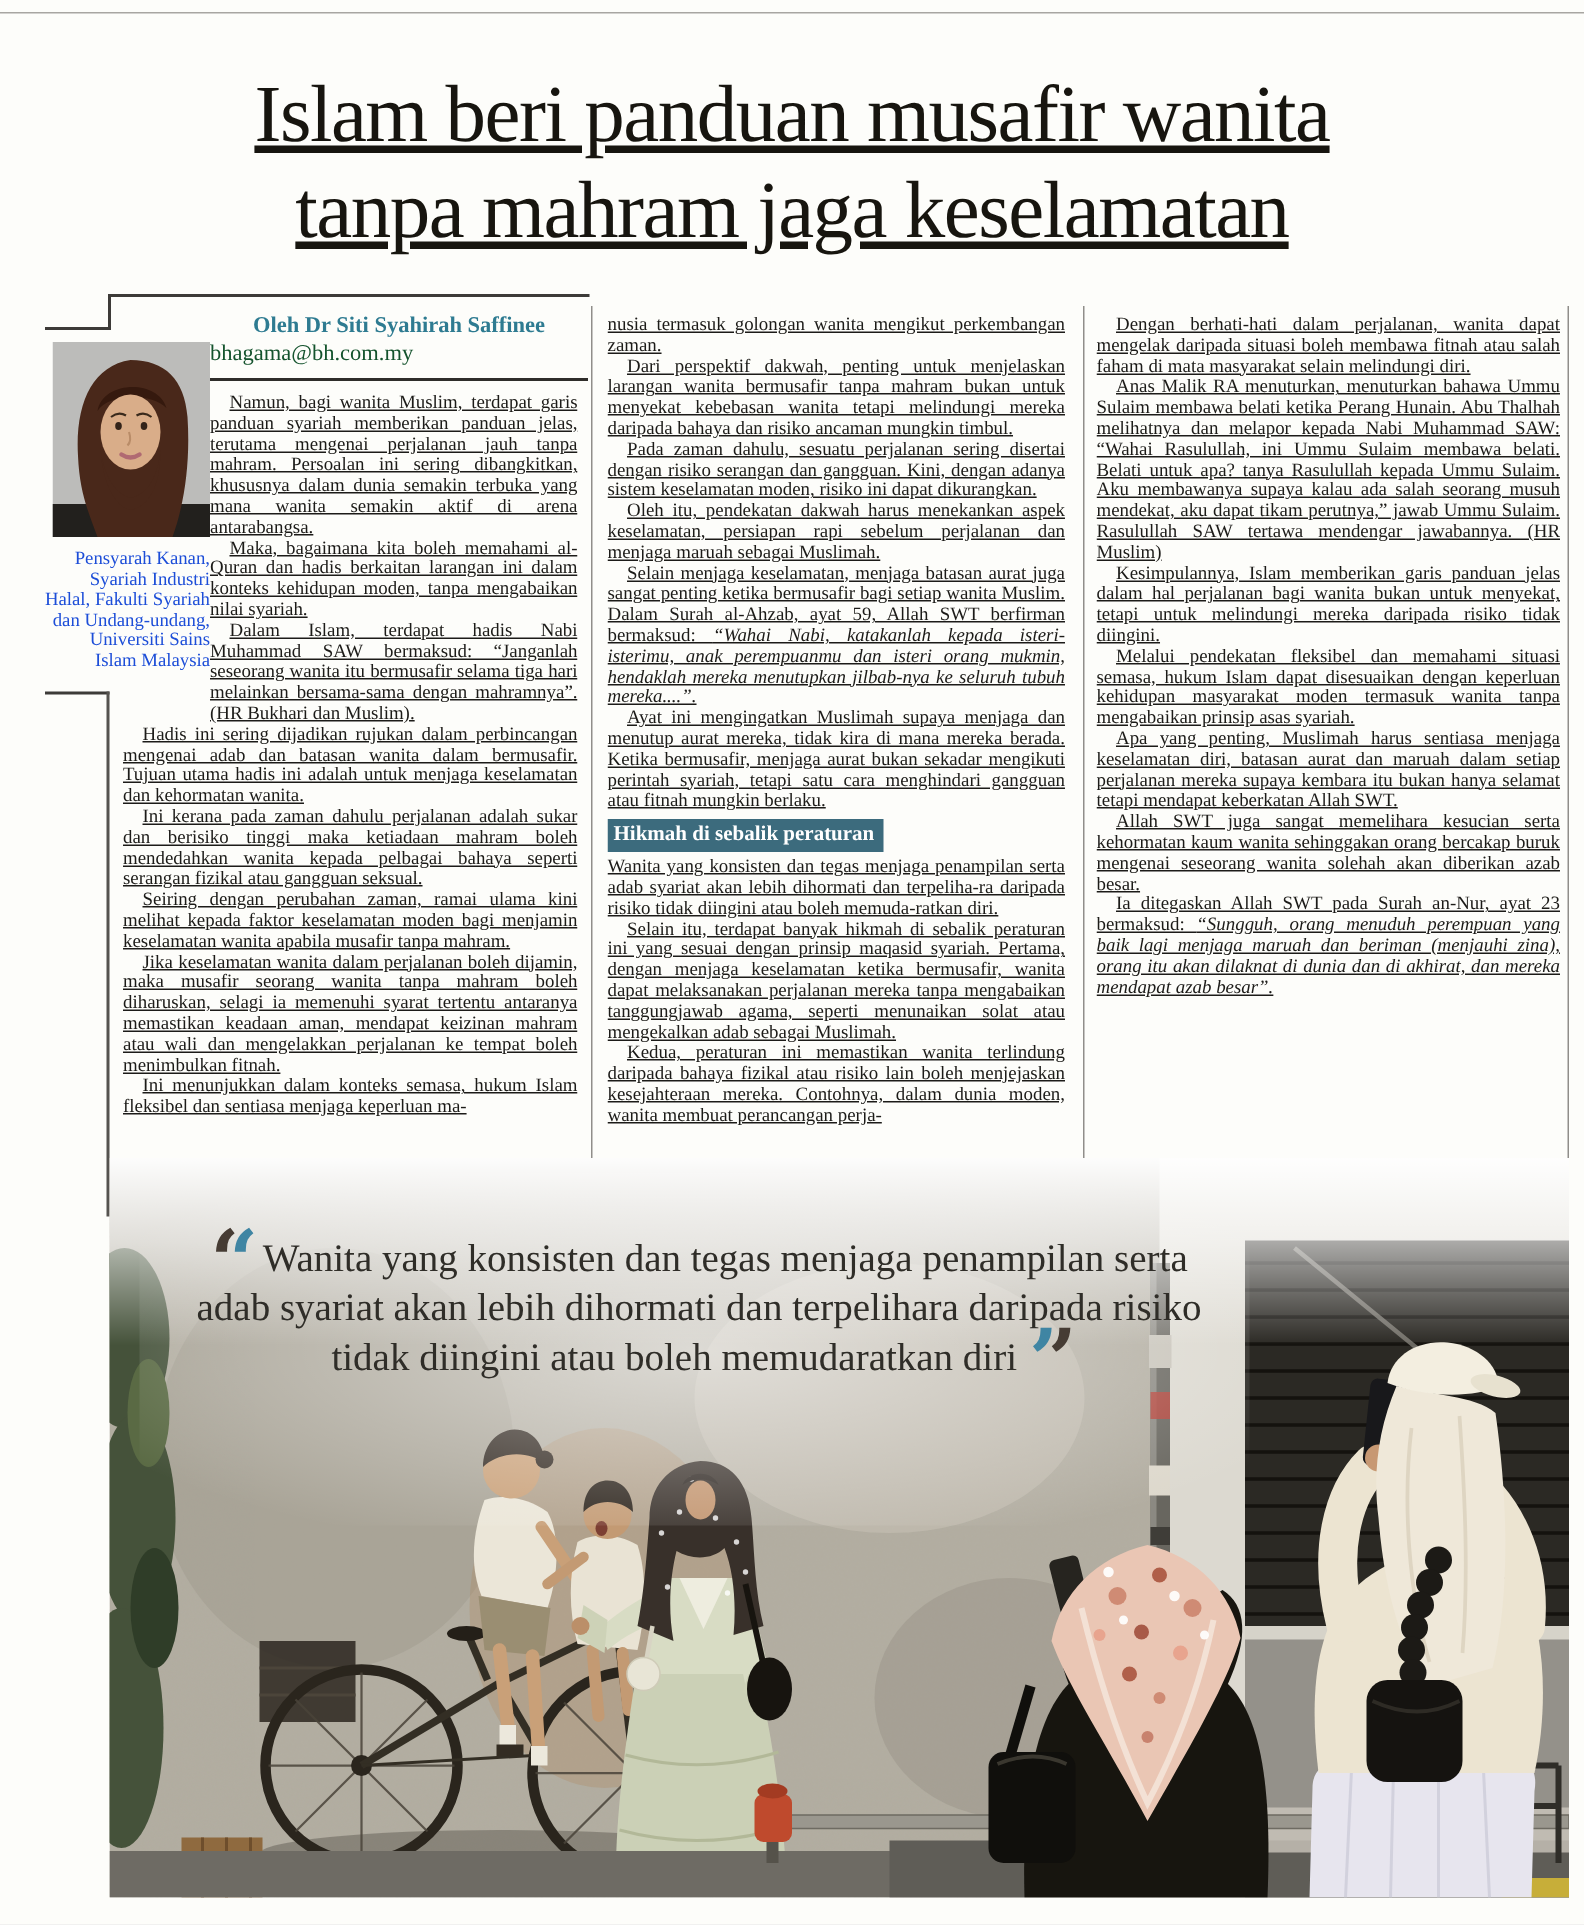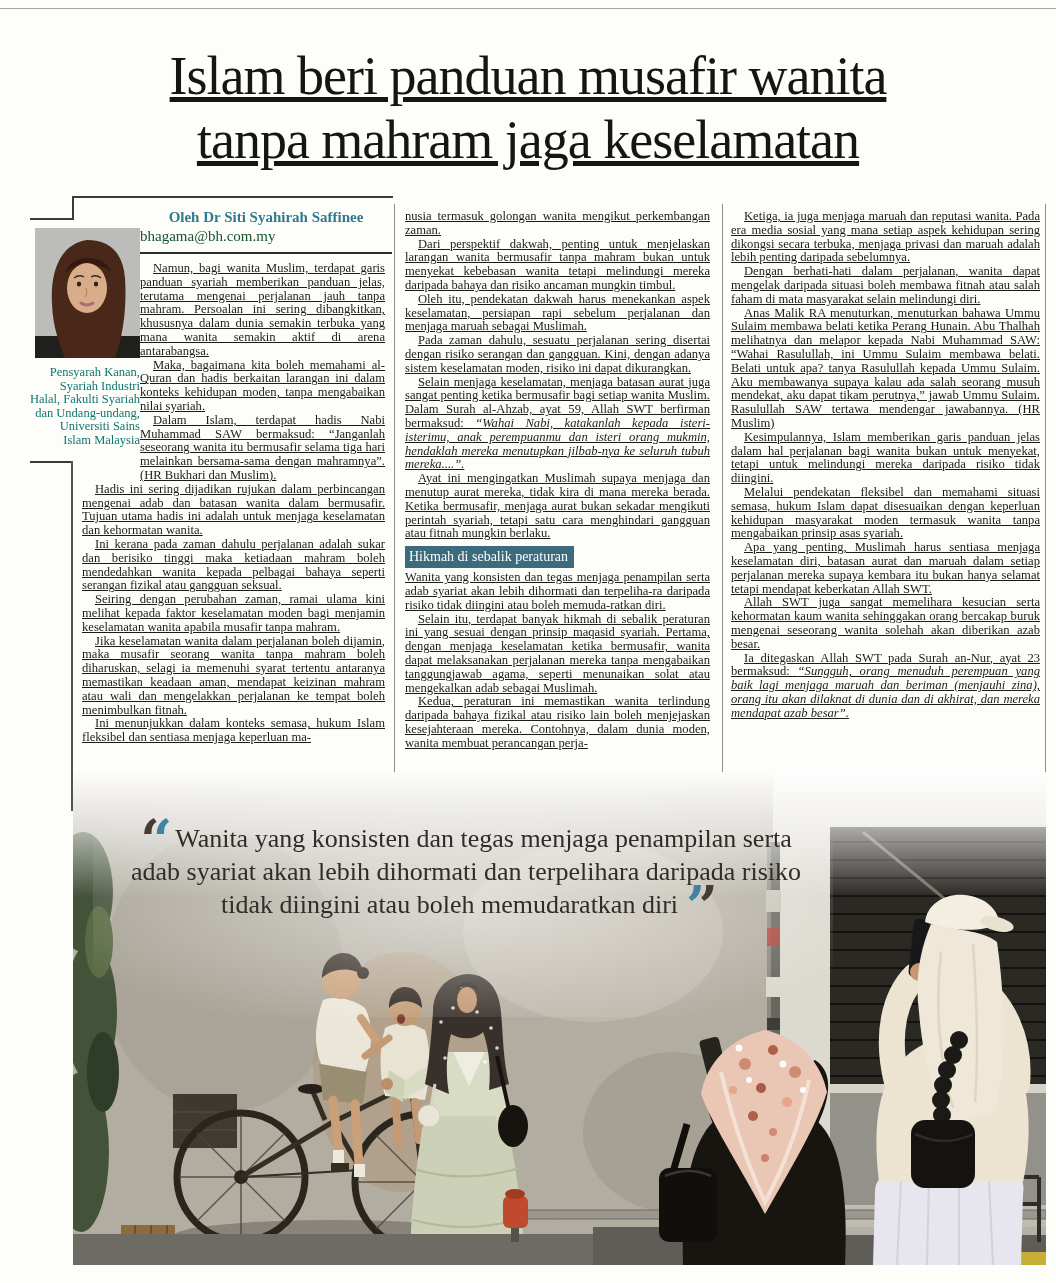--- a/index.html
+++ b/index.html
@@ -7,31 +7,31 @@
         font-family:"Liberation Serif",serif;color:#1c1b18;overflow:hidden;}
   .rule{position:absolute;background:#3d3b38;}
   .rule.thin{background:#a8a6a2;}
   .headline{position:absolute;left:20px;top:44px;width:1016px;text-align:center;
             font-size:54px;line-height:64px;font-weight:normal;letter-spacing:-1px;color:#17150f;margin:0;text-decoration:underline;}
   .byline{position:absolute;left:140px;top:208px;width:252px;}
   .byline .author{font-weight:bold;font-size:15px;color:var(--teal,#2e7b91);line-height:19px;text-align:center;}
   .byline .email{font-size:15px;color:#14532d;line-height:19px;}
   .portrait{position:absolute;left:35px;top:228px;width:105px;height:130px;}
   .caption{position:absolute;left:16px;top:366px;width:124px;text-align:right;
-           font-size:12.5px;line-height:13.6px;color:#0f766e;}
+           font-size:12.5px;line-height:13.6px;color:#1d4ed8;}
   .col{position:absolute;font-size:12.6px;line-height:13.8px;text-align:justify;overflow:hidden;z-index:2;}
   .col1{left:82px;top:262px;width:303px;height:554px;}
   .col2{left:405px;top:210px;width:305px;height:610px;}
   .col3{left:731px;top:210px;width:309px;height:612px;}
   .para{margin:0;text-decoration:underline;}
   .para.ind{text-indent:13px;}
   .bold{font-weight:bold;}
   .ital{font-style:italic;}
   .photo-wrap-spacer{float:left;width:58px;height:208px;}
-  .subhead{display:inline-block;background:var(--subheadbg,#3c6b7d);color:#fff;font-weight:normal;
+  .subhead{display:inline-block;background:var(--subheadbg,#3c6b7d);color:#fff;font-weight:bold;
            font-size:14px;line-height:17px;padding:2px 6px 3px 4px;margin:5px 17px 3px 0;}
   .vdivider{position:absolute;top:204px;width:1px;height:612px;background:#908e8a;}
   .photo{position:absolute;left:73px;top:772px;width:973px;height:493px;z-index:1;}
   .photo svg{display:block;}
   .pullquote{position:absolute;left:48px;top:50px;width:690px;text-align:center;z-index:3;
              font-size:26px;line-height:33px;color:#2f2d28;}
   .qmark{font-family:"DejaVu Serif",serif;font-weight:bold;font-size:56px;line-height:0;
          letter-spacing:-7px;vertical-align:-13px;}
   .qmark.open{margin-right:10px;}
   .qmark.close{margin-left:8px;letter-spacing:-7px;}
@@ -96,31 +96,30 @@
       <p class="para ind"><span>Dalam Islam, terdapat hadis Nabi Muhammad SAW bermaksud: “Janganlah seseorang wanita itu bermusafir selama tiga hari melainkan bersama-sama dengan mahramnya”. (HR Bukhari dan Muslim).</span></p>
       <p class="para ind"><span>Hadis ini sering dijadikan rujukan dalam perbincangan mengenai adab dan batasan wanita dalam bermusafir. Tujuan utama hadis ini adalah untuk menjaga keselamatan dan kehormatan wanita.</span></p>
       <p class="para ind"><span>Ini kerana pada zaman dahulu  perjalanan adalah sukar dan berisiko tinggi maka ketiadaan mahram boleh mendedahkan wanita kepada pelbagai bahaya seperti serangan fizikal atau gangguan seksual.</span></p>
       <p class="para ind"><span>Seiring dengan perubahan zaman, ramai  ulama kini melihat kepada faktor keselamatan moden bagi menjamin keselamatan wanita apabila musafir tanpa mahram.</span></p>
       <p class="para ind"><span>Jika keselamatan wanita dalam perjalanan boleh dijamin, maka musafir seorang wanita tanpa mahram boleh diharuskan, selagi ia memenuhi syarat tertentu antaranya memastikan keadaan aman, mendapat keizinan mahram atau wali dan mengelakkan perjalanan ke tempat boleh menimbulkan fitnah.</span></p>
       <p class="para ind"><span>Ini menunjukkan dalam konteks semasa, hukum Islam fleksibel dan sentiasa menjaga keperluan ma-</span></p>
     </div>
   <div class="col col2">
       <p class="para"><span>nusia termasuk golongan wanita mengikut perkembangan zaman.</span></p>
       <p class="para ind"><span>Dari perspektif dakwah, penting untuk menjelaskan larangan wanita bermusafir tanpa mahram bukan untuk menyekat kebebasan wanita tetapi melindungi mereka daripada bahaya dan risiko ancaman mungkin timbul.</span></p>
+      <p class="para ind"><span>Pada zaman dahulu, sesuatu perjalanan sering disertai dengan risiko serangan dan gangguan. Kini, dengan adanya sistem keselamatan moden, risiko ini dapat dikurangkan.</span></p>
       <p class="para ind"><span>Oleh itu, pendekatan dakwah harus menekankan aspek keselamatan, persiapan rapi sebelum perjalanan dan menjaga maruah sebagai Muslimah.</span></p>
-      <p class="para ind"><span>Pada zaman dahulu, sesuatu perjalanan sering disertai dengan risiko serangan dan gangguan. Kini, dengan adanya sistem keselamatan moden, risiko ini dapat dikurangkan.</span></p>
       <p class="para ind"><span>Selain menjaga keselamatan, menjaga batasan aurat juga sangat penting ketika bermusafir bagi setiap wanita Muslim. Dalam Surah al-Ahzab, ayat 59, Allah SWT berfirman bermaksud: </span><span class="ital">“Wahai Nabi, katakanlah kepada isteri-isterimu, anak perempuanmu dan isteri orang mukmin, hendaklah mereka menutupkan jilbab-nya ke seluruh tubuh mereka....”.</span></p>
       <p class="para ind"><span>Ayat ini mengingatkan Muslimah supaya menjaga dan menutup aurat mereka, tidak kira di mana mereka berada. Ketika bermusafir, menjaga aurat bukan sekadar mengikuti perintah syariah, tetapi satu cara menghindari gangguan atau fitnah mungkin berlaku.</span></p>
       <div><span class="subhead">Hikmah di sebalik peraturan</span></div>
       <p class="para"><span>Wanita yang konsisten dan tegas menjaga penampilan serta adab syariat akan lebih dihormati dan terpeliha-ra daripada risiko tidak diingini atau boleh memuda-ratkan diri.</span></p>
       <p class="para ind"><span>Selain itu, terdapat banyak hikmah di sebalik peraturan ini yang sesuai dengan prinsip maqasid syariah. Pertama, dengan menjaga keselamatan ketika bermusafir, wanita dapat melaksanakan perjalanan mereka tanpa mengabaikan tanggungjawab agama, seperti menunaikan solat atau mengekalkan adab sebagai Muslimah.</span></p>
       <p class="para ind"><span>Kedua, peraturan ini memastikan wanita terlindung daripada bahaya fizikal atau risiko lain boleh menjejaskan kesejahteraan mereka. Contohnya, dalam dunia moden, wanita membuat perancangan perja-</span></p>
     </div>
   <div class="col col3">
-      <p class="para ind"><span>Ketiga, ia juga menjaga maruah dan reputasi wanita. Pada era media sosial yang mana setiap aspek kehidupan sering dikongsi secara terbuka, menjaga privasi dan maruah adalah lebih penting daripada sebelumnya.</span></p>
       <p class="para ind"><span>Dengan berhati-hati dalam perjalanan, wanita dapat mengelak daripada situasi boleh membawa fitnah atau salah faham di mata masyarakat selain melindungi diri.</span></p>
       <p class="para ind"><span>Anas Malik RA menuturkan, menuturkan bahawa Ummu Sulaim membawa belati ketika Perang Hunain. Abu Thalhah melihatnya dan melapor kepada Nabi Muhammad SAW: “Wahai Rasulullah, ini Ummu Sulaim membawa belati.  Belati untuk apa? tanya Rasulullah kepada Ummu Sulaim. Aku membawanya supaya kalau ada salah seorang musuh mendekat, aku dapat tikam perutnya,” jawab Ummu Sulaim. Rasulullah SAW tertawa mendengar jawabannya. (HR Muslim)</span></p>
       <p class="para ind"><span>Kesimpulannya, Islam memberikan garis panduan jelas dalam hal perjalanan bagi wanita bukan untuk menyekat, tetapi untuk melindungi mereka daripada risiko tidak diingini.</span></p>
       <p class="para ind"><span>Melalui pendekatan fleksibel dan memahami situasi semasa, hukum Islam dapat disesuaikan dengan keperluan kehidupan masyarakat moden termasuk wanita tanpa mengabaikan prinsip asas syariah.</span></p>
       <p class="para ind"><span>Apa yang penting, Muslimah harus sentiasa menjaga keselamatan diri, batasan aurat dan maruah dalam setiap perjalanan mereka supaya kembara itu bukan hanya selamat tetapi mendapat keberkatan Allah SWT.</span></p>
       <p class="para ind"><span>Allah SWT juga sangat memelihara kesucian serta kehormatan kaum wanita sehinggakan orang bercakap buruk mengenai seseorang wanita solehah akan diberikan azab besar.</span></p>
       <p class="para ind"><span>Ia ditegaskan Allah SWT pada Surah an-Nur, ayat 23 bermaksud: </span><span class="ital">“Sungguh, orang menuduh perempuan yang baik lagi menjaga maruah dan beriman (menjauhi zina), orang itu akan dilaknat di dunia dan di akhirat, dan mereka mendapat azab besar”.</span></p>
     </div>
 
   <div class="photo">

